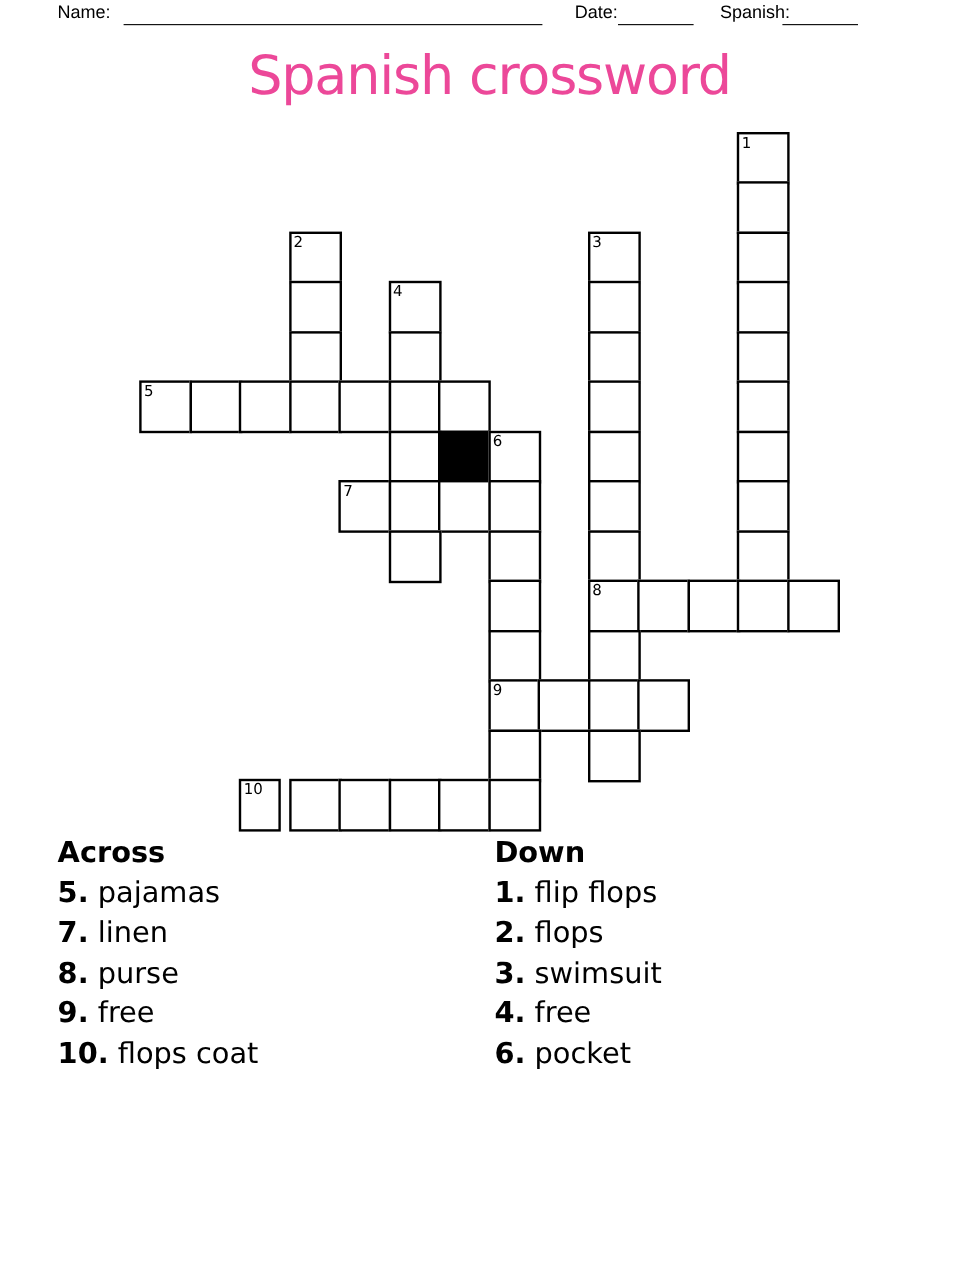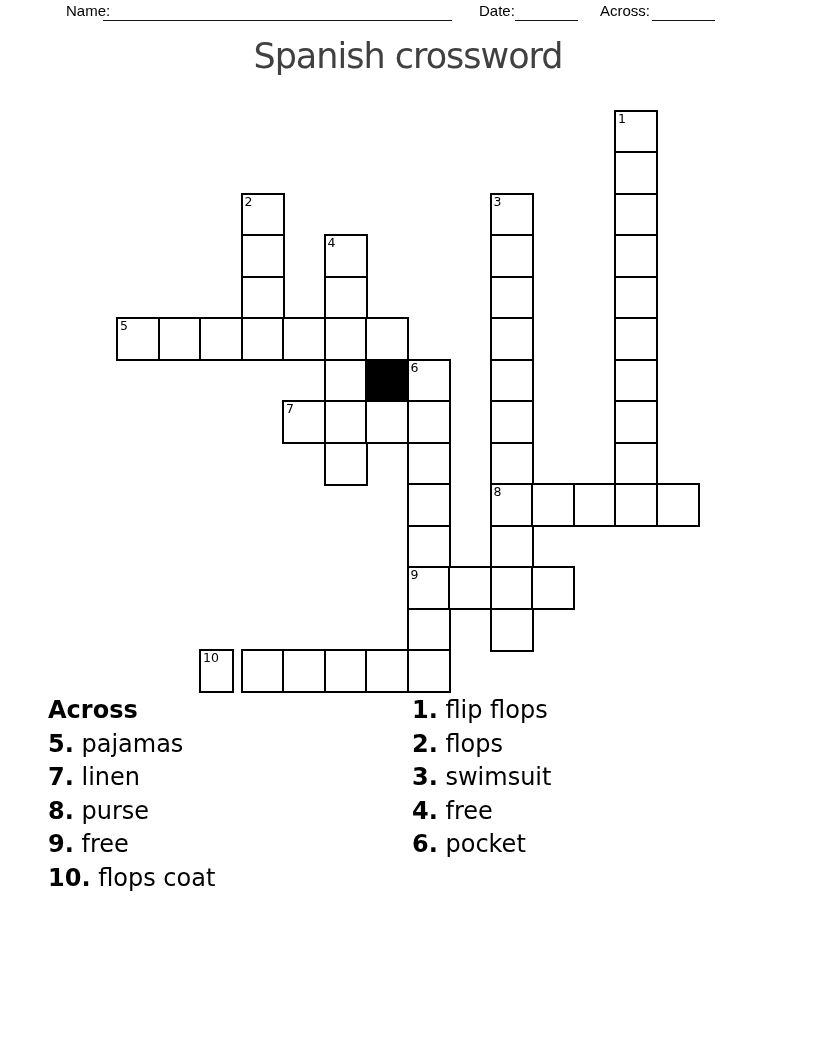--- a/index.html
+++ b/index.html
@@ -19,22 +19,22 @@
   }
   .hdr-line{
     position:absolute;top:6px;height:14px;
     border-bottom:1.6px solid #141414;
   }
   
   .title{
     position:absolute;left:0;right:0;top:36px;
     text-align:center;
     font-family:"DejaVu Sans", sans-serif;
-    font-size:35px;letter-spacing:-1px;
-    color:#404040;
+    font-size:45px;letter-spacing:-1px;
+    color:#ec4899;
   }
   
   #grid{position:absolute;left:0;top:0;}
   .cell{
     position:absolute;
     box-sizing:border-box;
     border:2.8px solid #000;
     background:#ffffff;
   }
   .cell.black{background:#000;}
@@ -57,27 +57,27 @@
   }
   .clue-item .num{font-weight:bold;}
   #clues-across{left:48px;}
   #clues-down{left:412px;}
 </style>
 </head>
 <body>
 
 <div id="page">
 
-  <span class="hdr-label" style="left:66px">Name:</span>
+  <span class="hdr-label" style="left:48px">Name:</span>
   <span class="hdr-line" style="left:103px;width:349px"></span>
 
   <span class="hdr-label" style="left:479px">Date:</span>
   <span class="hdr-line" style="left:515px;width:63px"></span>
 
-  <span class="hdr-label" style="left:600px">Across:</span>
+  <span class="hdr-label" style="left:600px">Spanish:</span>
   <span class="hdr-line" style="left:652px;width:63px"></span>
 
   <div class="title">Spanish crossword</div>
 
   <div id="grid">
       <div class="cell" style="left: 614.1px; top: 109.6px; width: 44.3px; height: 44.3px;">
         <span class="cellnum">1</span>
       </div>
       <div class="cell" style="left: 614.1px; top: 151.1px; width: 44.3px; height: 44.3px;"></div>
       <div class="cell" style="left: 240.6px; top: 192.6px; width: 44.3px; height: 44.3px;">
@@ -158,20 +158,21 @@
   <div class="clue-col" id="clues-across">
     <div class="heading">Across</div>
   <div class="clue-item"><span class="num">5.</span><span> pajamas</span></div>
       <div class="clue-item"><span class="num">7.</span><span> linen</span></div>
       <div class="clue-item"><span class="num">8.</span><span> purse</span></div>
       <div class="clue-item"><span class="num">9.</span><span> free</span></div>
       <div class="clue-item"><span class="num">10.</span><span> flops coat</span></div>
     </div>
 
   <div class="clue-col" id="clues-down">
+    <div class="heading">Down</div>
   <div class="clue-item"><span class="num">1.</span><span> flip flops</span></div>
       <div class="clue-item"><span class="num">2.</span><span> flops</span></div>
       <div class="clue-item"><span class="num">3.</span><span> swimsuit</span></div>
       <div class="clue-item"><span class="num">4.</span><span> free</span></div>
       <div class="clue-item"><span class="num">6.</span><span> pocket</span></div>
     </div>
 
 </div>
 
 </body></html>

